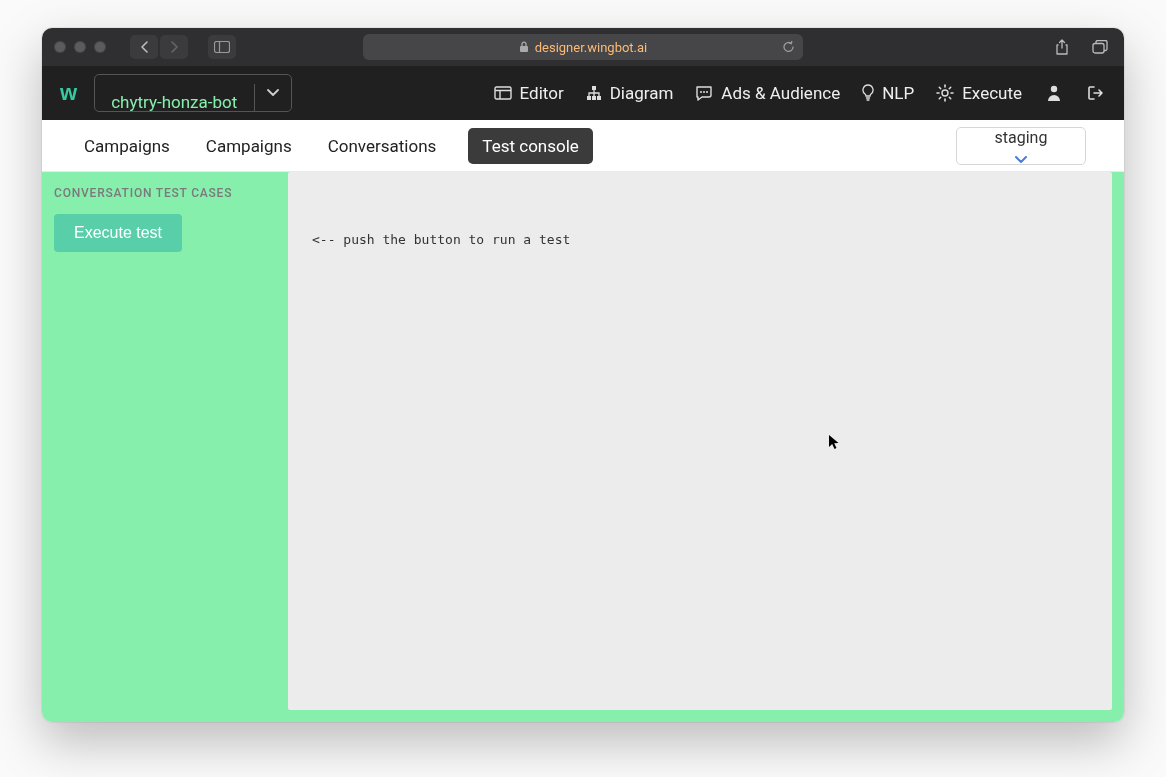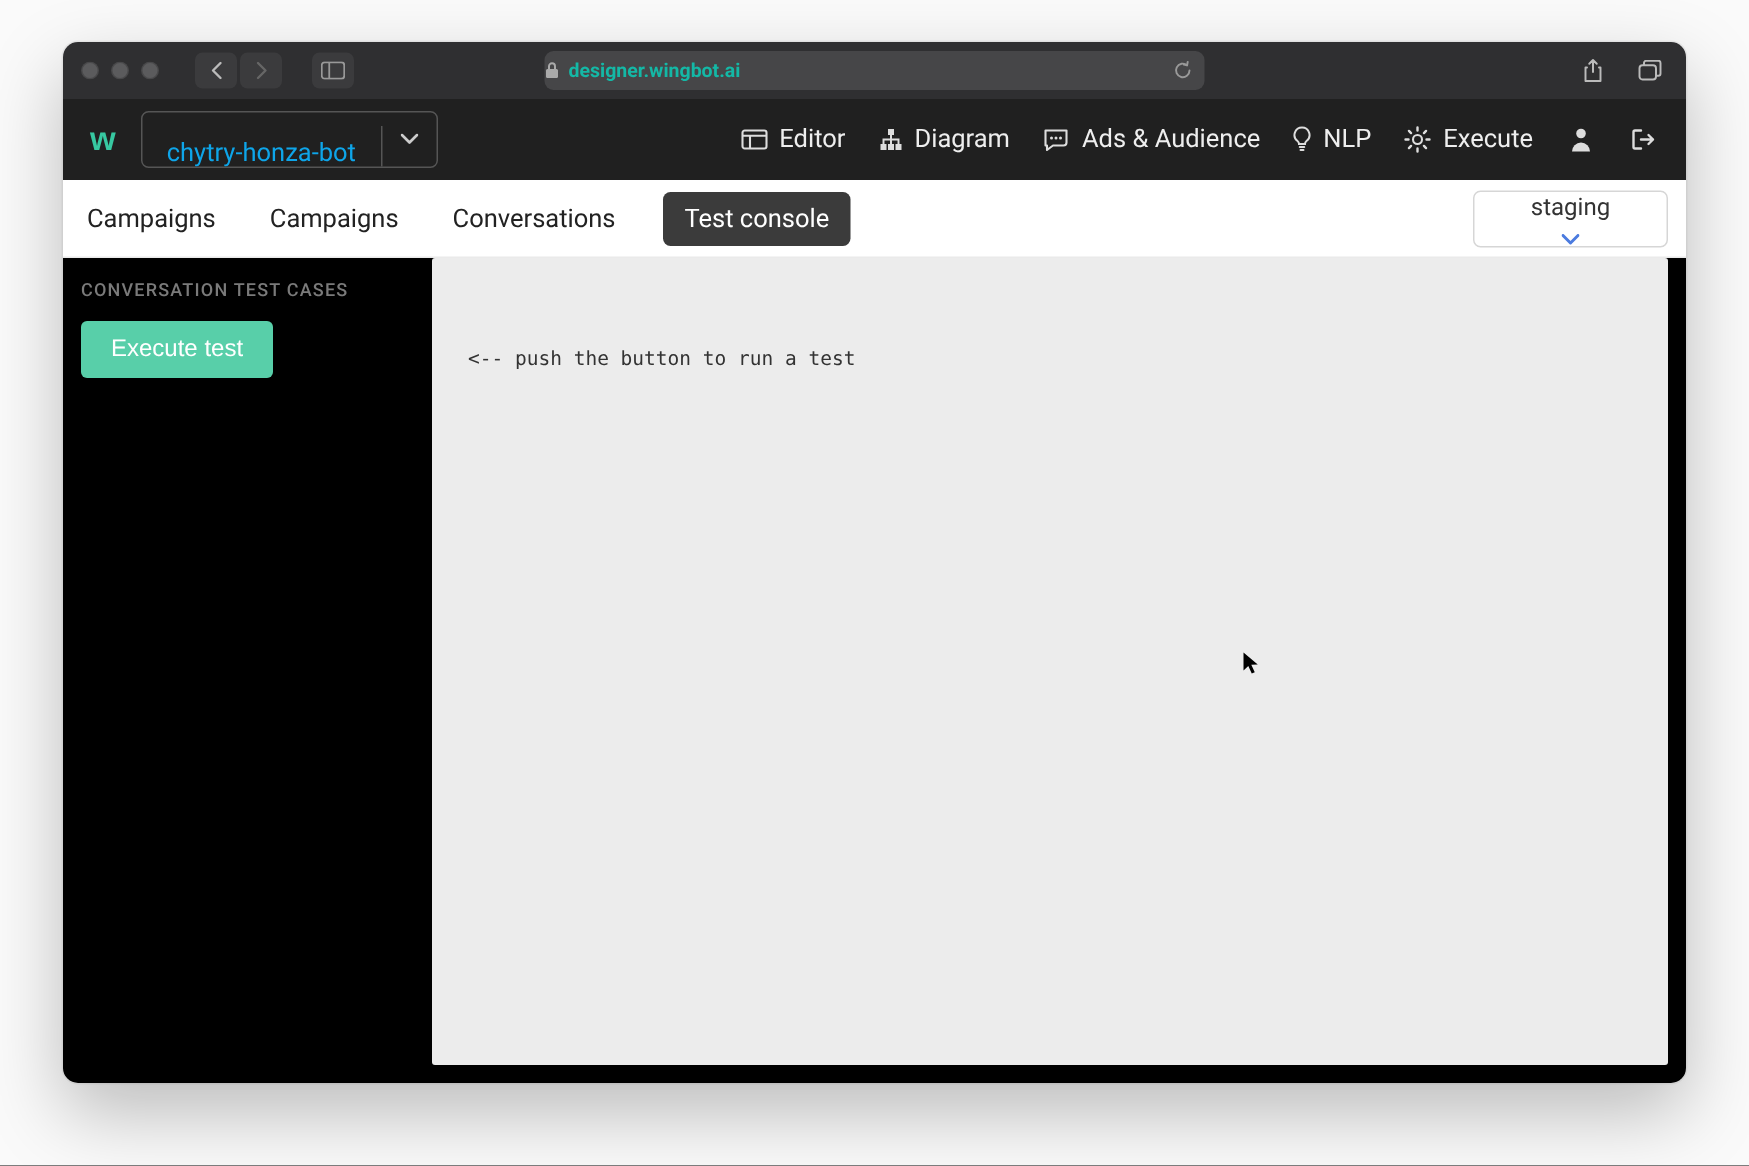--- a/index.html
+++ b/index.html
@@ -63,24 +63,24 @@
   .urlbar {
     position: absolute;
     left: 50%;
     transform: translateX(-50%);
     width: 440px;
     height: 26px;
     background: #464648;
     border-radius: 6px;
     display: flex;
     align-items: center;
+    justify-content: center;
     gap: 6px;
-    color: #14b8a6;
+    color: #fdba74;
     font-size: 13px;
-    font-weight: bold;
   }
   .lock-icon { color: #aaa; font-size: 11px;}
   .reload-icon {
     position: absolute; right: 8px; top: 50%; transform: translateY(-50%);
     color: #999; font-size: 12px;
   }
   .chrome-right {
     margin-left: auto;
     display: flex;
     gap: 14px;
@@ -110,21 +110,21 @@
   .project-select {
     display: flex;
     align-items: center;
     border: 1px solid #555;
     border-radius: 5px;
     height: 38px;
     overflow: hidden;
   }
   .project-name {
     padding: 0 16px;
-    color: #0ea5e9;
+    color: #86efac;
     font-size: 17px;
     height: 100%;
     display: flex; align-items: center;
     border-right: 1px solid #555;
     min-width: 160px;
     margin-top: 17px;
   }
   .project-chevron {
     width: 36px; height: 100%;
     display:flex; align-items:center; justify-content:center;
@@ -145,21 +145,21 @@
   }
   .nav-link .ico { color: #ccc; display:flex; }
   .icon-only { color: #ddd; width: 20px; display:flex; justify-content:center;}
   
   .subnav {
     height: 52px;
     background: #fff;
     border-bottom: 1px solid #eaeaea;
     display: flex;
     align-items: center;
-    padding: 0 12px;
+    padding: 0 38px;
     gap: 28px;
   }
   .tab {
     font-size: 17px;
     color: #222;
     padding: 8px 4px;
   }
   .tab.active {
     background: #3b3b3b;
     color: #fff;
@@ -179,21 +179,21 @@
     justify-content: space-between;
     font-size: 16px;
     color: #333;
     flex-direction: column;
   }
   .env-chevron { color: #4b7bdf; }
   
   .content {
     flex: 1;
     display: flex;
-    background: #000000;
+    background: #86efac;
   }
   .left-pane {
     width: 246px;
     padding: 14px 12px;
   }
   .section-heading {
     font-size: 12px;
     letter-spacing: 0.8px;
     color: #7a7a7a;
     font-weight: 500;

